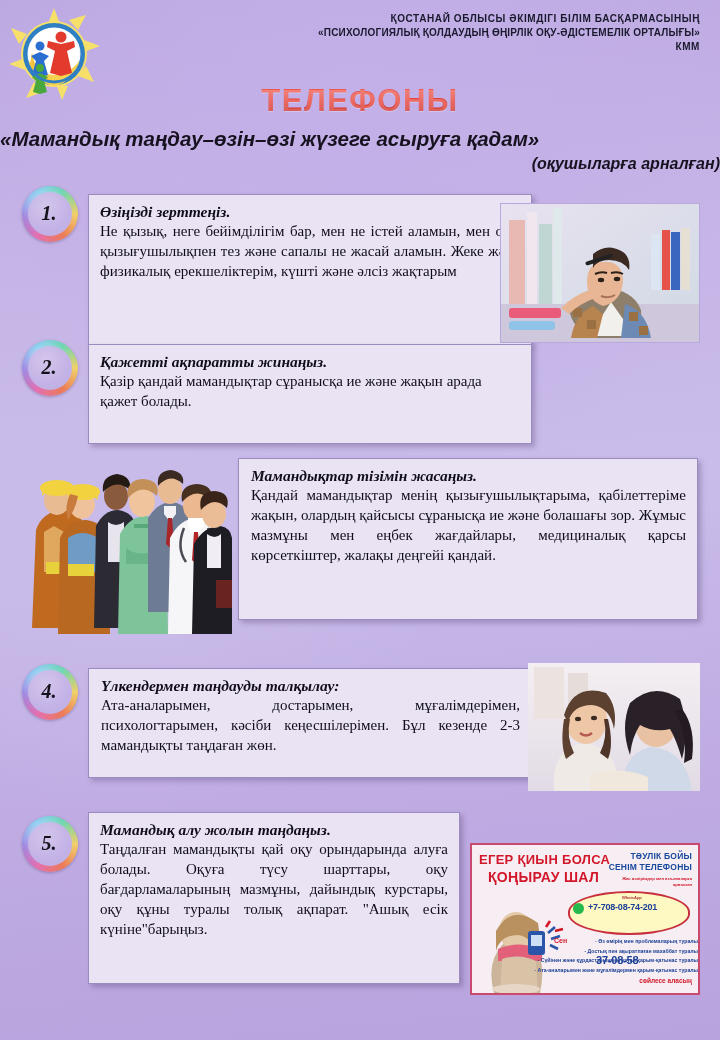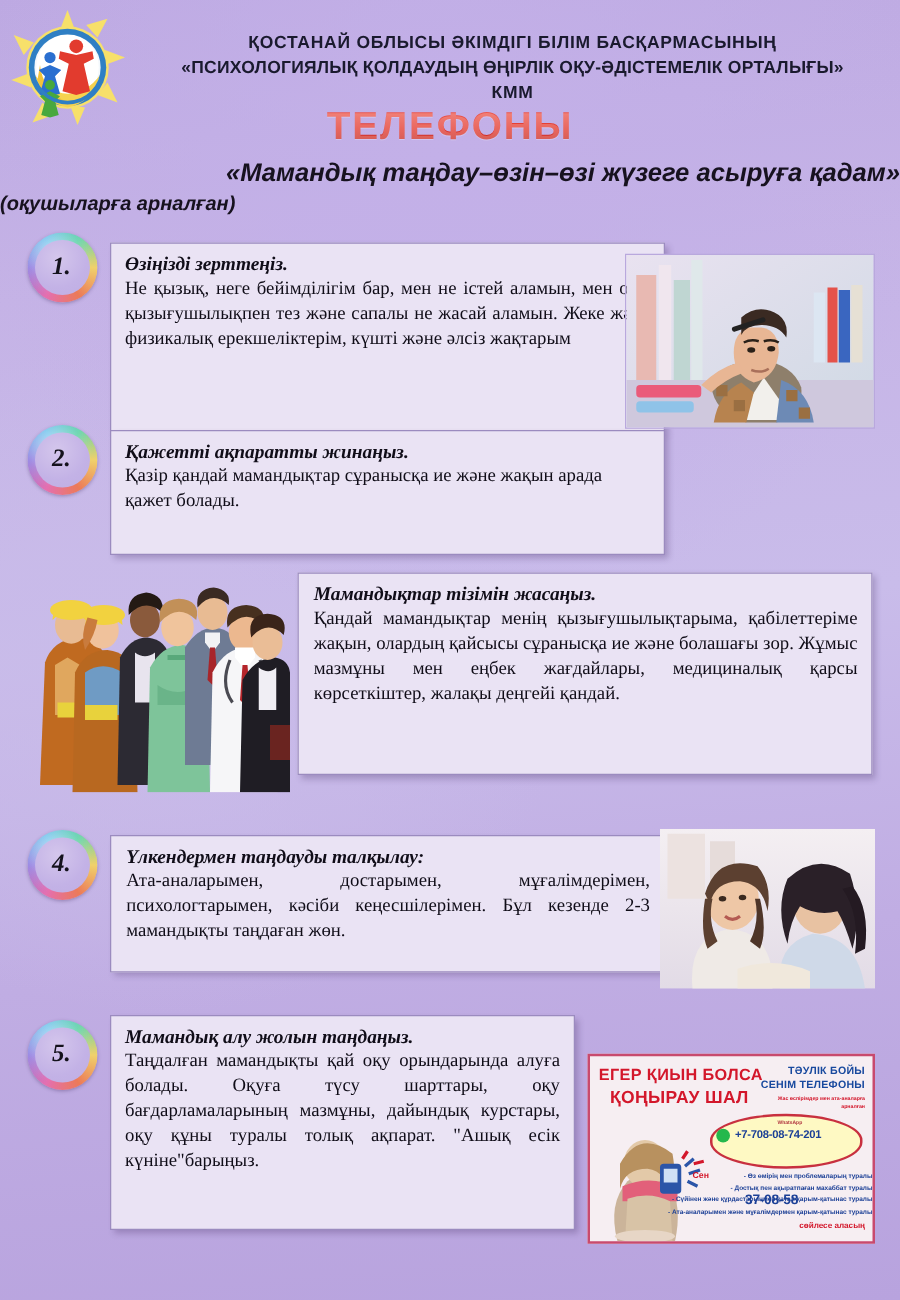--- a/index.html
+++ b/index.html
@@ -16,43 +16,43 @@
       radial-gradient(ellipse 70% 40% at 18% 52%, #c9bbe9 0%, rgba(201,187,233,0) 65%),
       linear-gradient(175deg,#bda9e2 0%,#c5b3e6 22%,#c9bcea 48%,#c0ade3 72%,#b8a3de 100%);
     overflow:hidden;
   }
 
   
   .header{position:absolute;left:0;top:0;width:720px;height:180px;}
   .logo{position:absolute;left:6px;top:6px;width:96px;height:96px;}
   .logo svg{display:block;}
   .org{
-    position:absolute;left:120px;top:24px;width:580px;
-    text-align:center;color:#1a1a2e;
+    position:absolute;left:120px;top:12px;width:580px;
+    text-align:right;color:#1a1a2e;
     font-family:"Liberation Sans",sans-serif;
-    font-size:14px;font-weight:700;letter-spacing:.6px;line-height:1.42;
+    font-size:10px;font-weight:700;letter-spacing:.6px;line-height:1.42;
   }
   .org .l2{letter-spacing:.2px;}
   .jadyn{
     position:absolute;left:0;top:83px;width:720px;text-align:center;
     font-family:"Liberation Sans",sans-serif;
     font-weight:700;font-size:31px;letter-spacing:1.5px;
     color:#e33a30;
     background:linear-gradient(180deg,#f2685c 0%,#e2342a 55%,#b71d17 100%);
     -webkit-background-clip:text;background-clip:text;
     -webkit-text-fill-color:transparent;
     text-shadow:0 1px 0 rgba(255,255,255,.25);
   }
   .sub1{
-    position:absolute;left:0;top:127px;width:720px;text-align:right;
+    position:absolute;left:0;top:127px;width:720px;text-align:left;
     font-family:"Liberation Sans",sans-serif;
     font-style:italic;font-weight:700;font-size:20.5px;color:#17121f;
   }
   .sub2{
-    position:absolute;left:0;top:155px;width:720px;text-align:left;
+    position:absolute;left:0;top:155px;width:720px;text-align:right;
     font-family:"Liberation Sans",sans-serif;
     font-style:italic;font-weight:700;font-size:16px;color:#17121f;
   }
 
   
   .bubble{
     position:absolute;width:56px;height:56px;border-radius:50%;
     background:
       radial-gradient(circle at 36% 30%, rgba(255,255,255,.65) 0%, rgba(255,255,255,.12) 42%, rgba(255,255,255,0) 62%),
       conic-gradient(from 210deg,#e46fb0,#8f7be0,#4fb4e8,#5fd2a8,#f0d16a,#ec7a58,#e46fb0);

